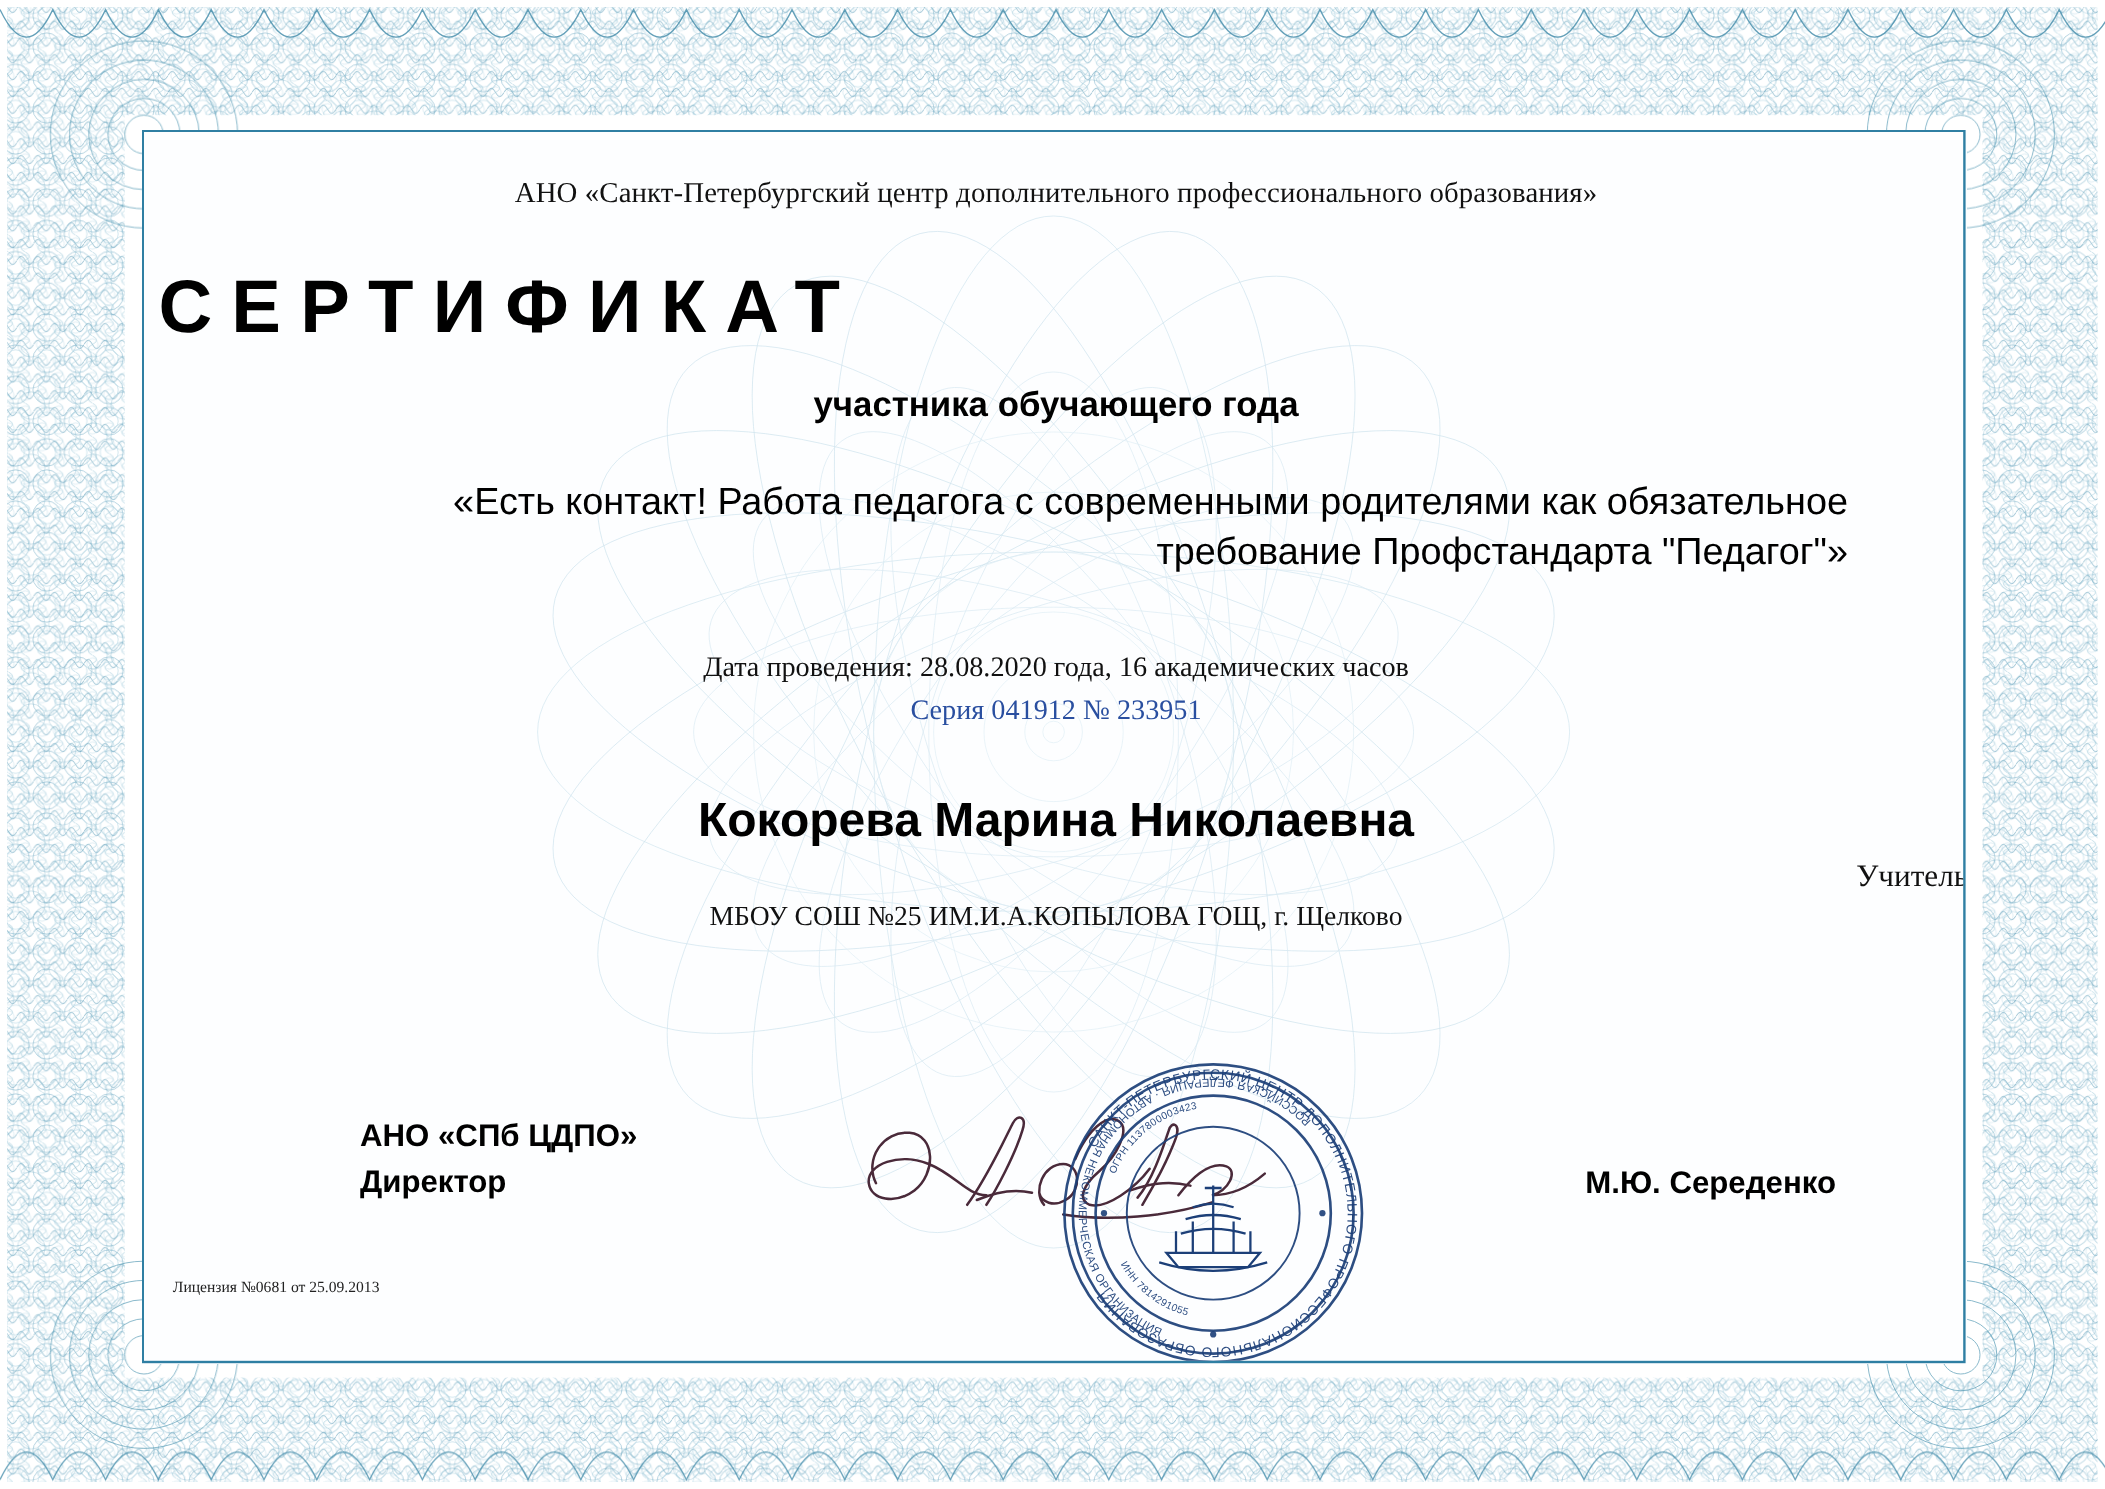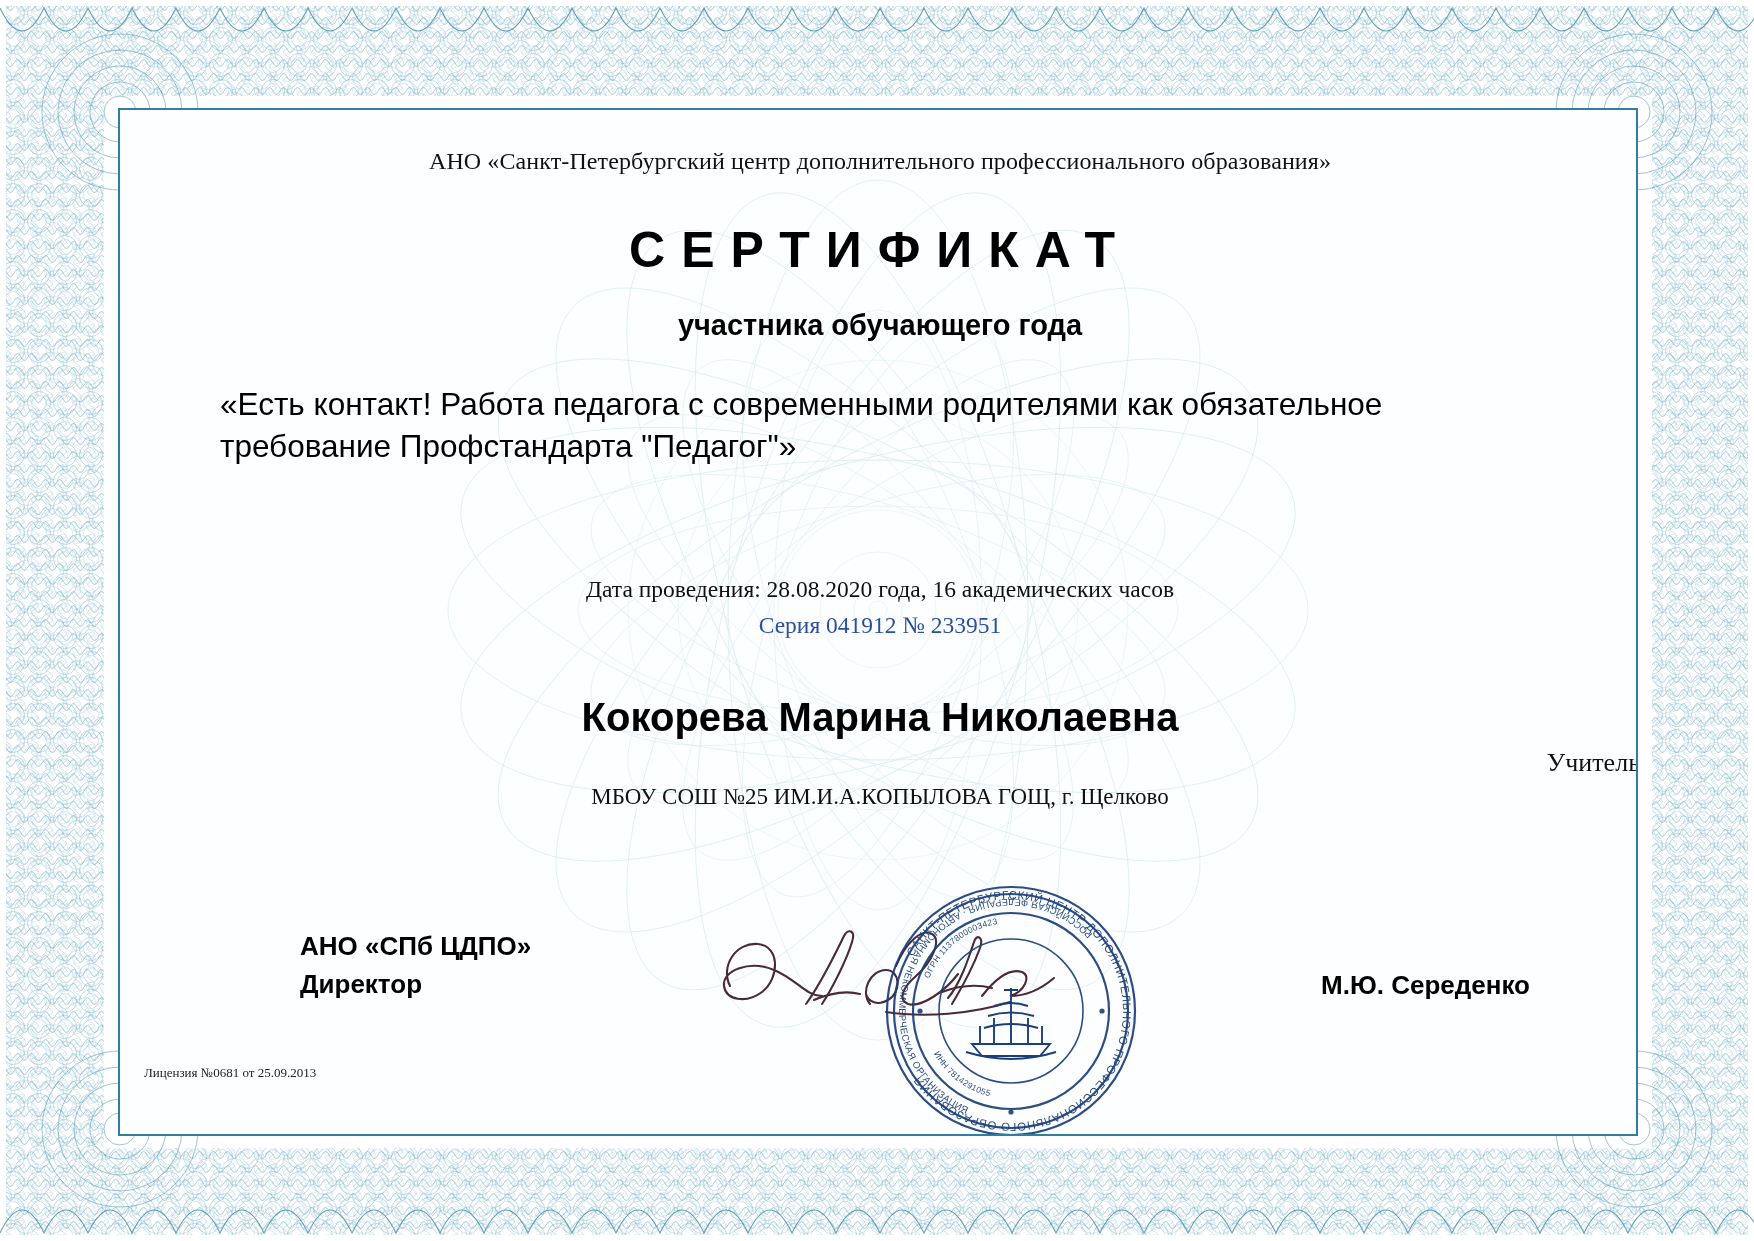--- a/index.html
+++ b/index.html
@@ -62,50 +62,50 @@
     letter-spacing: 0.1px;
   }
   .project-line {
     text-align: center;
     font-size: 28px;
     color: #111;
     margin-top: 8px;
     font-family: "Liberation Sans", sans-serif;
   }
   .title {
-    text-align: center;
-    font-size: 50px;
+    font-size: 62px;
     font-weight: bold;
     letter-spacing: 16px;
     color: #000;
     margin-top: 46px;
     font-family: "Liberation Sans", sans-serif;
+    margin-left: 12px;
   }
   .subtitle {
     text-align: center;
     font-size: 29px;
     font-weight: bold;
     color: #000;
     margin-top: 30px;
     font-family: "Liberation Sans", sans-serif;
   }
   .course-name {
-    text-align: left;
+    text-align: right;
     font-size: 31.5px;
     color: #000;
     margin: 42px auto 0 auto;
     width: 1320px;
     line-height: 1.33;
     font-family: "Liberation Sans", sans-serif;
   }
   .date-line {
     text-align: center;
     font-size: 23.5px;
     color: #111;
-    margin-top: 108px;
+    margin-top: 62px;
   }
   .serial-line {
     text-align: center;
     font-size: 23.5px;
     color: #2a4fa0;
     margin-top: 9px;
   }
   .person-name {
     text-align: center;
     font-size: 40px;

